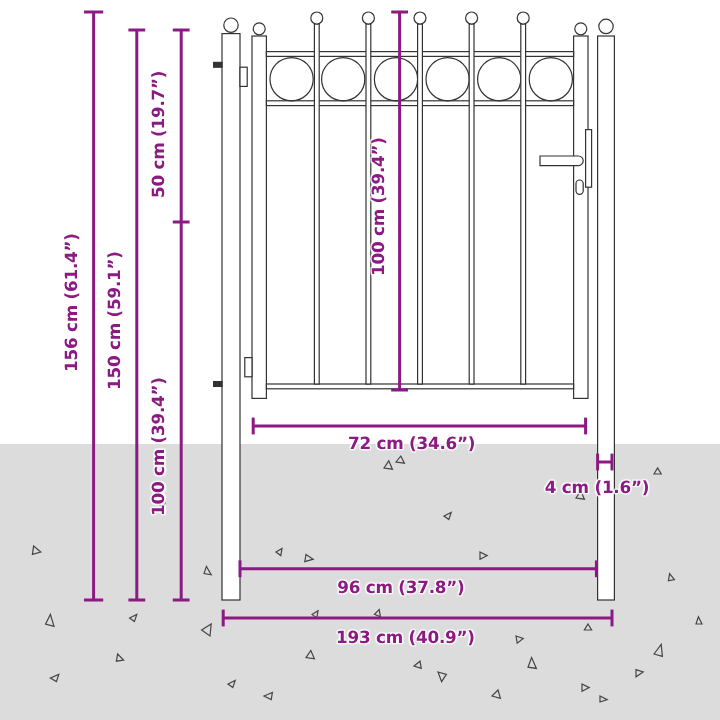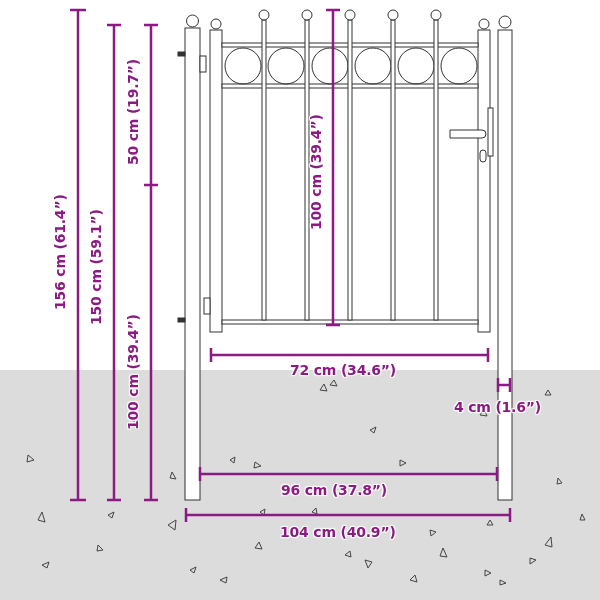--- a/index.html
+++ b/index.html
@@ -146,13 +146,13 @@
 
 <div class="lbl vert" style="left:52px; top:310px;">156 cm (61.4”)</div>
 <div class="lbl vert" style="left:88px; top:325px;">150 cm (59.1”)</div>
 <div class="lbl vert" style="left:125px; top:165px;">50 cm (19.7”)</div>
 <div class="lbl vert" style="left:125px; top:430px;">100 cm (39.4”)</div>
 <div class="lbl vert" style="left:308px; top:230px;">100 cm (39.4”)</div>
 
 <div class="lbl" style="left:290px; top:362px;">72 cm (34.6”)</div>
 <div class="lbl" style="left:454px; top:399px;text-align:right;">4 cm (1.6”)</div>
 <div class="lbl" style="left:281px; top:482px;">96 cm (37.8”)</div>
-<div class="lbl" style="left:280px; top:524px;">104 cm (40.9”)</div>
+<div class="lbl" style="left:280px; top:524px;">193 cm (40.9”)</div>
 
 </body></html>

